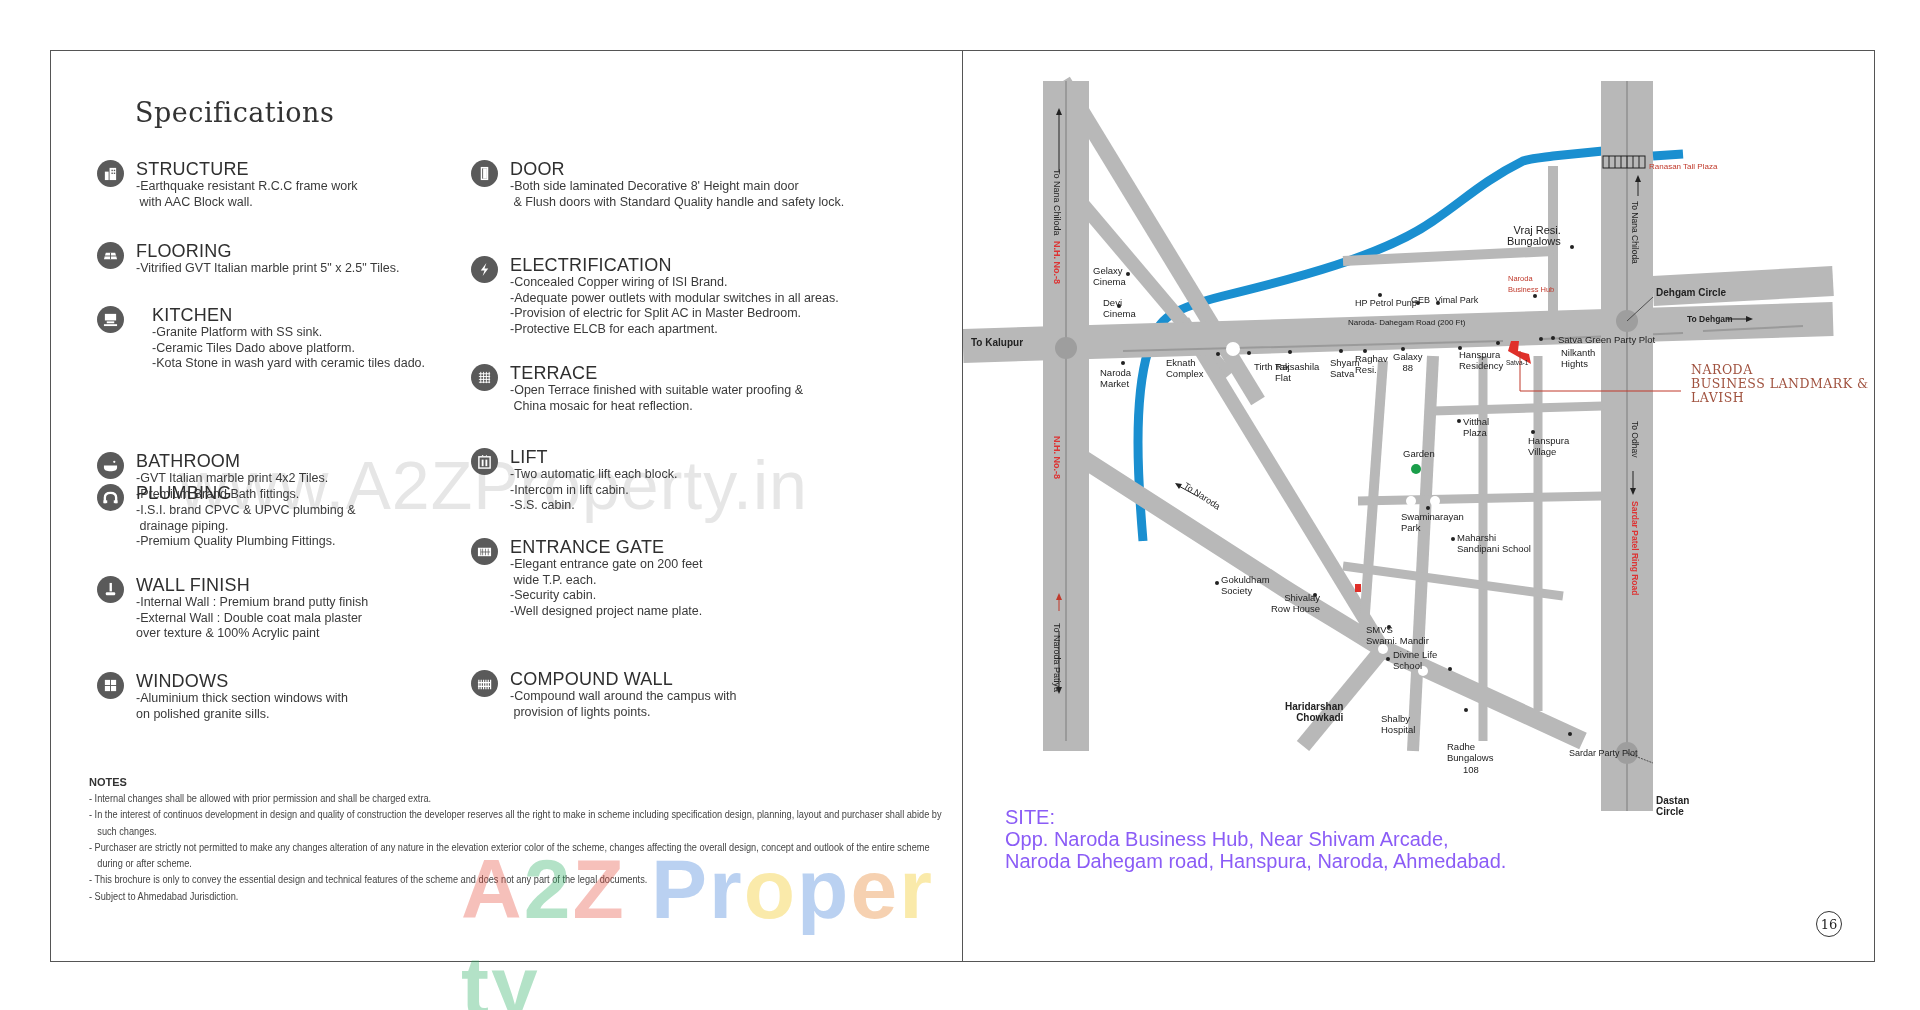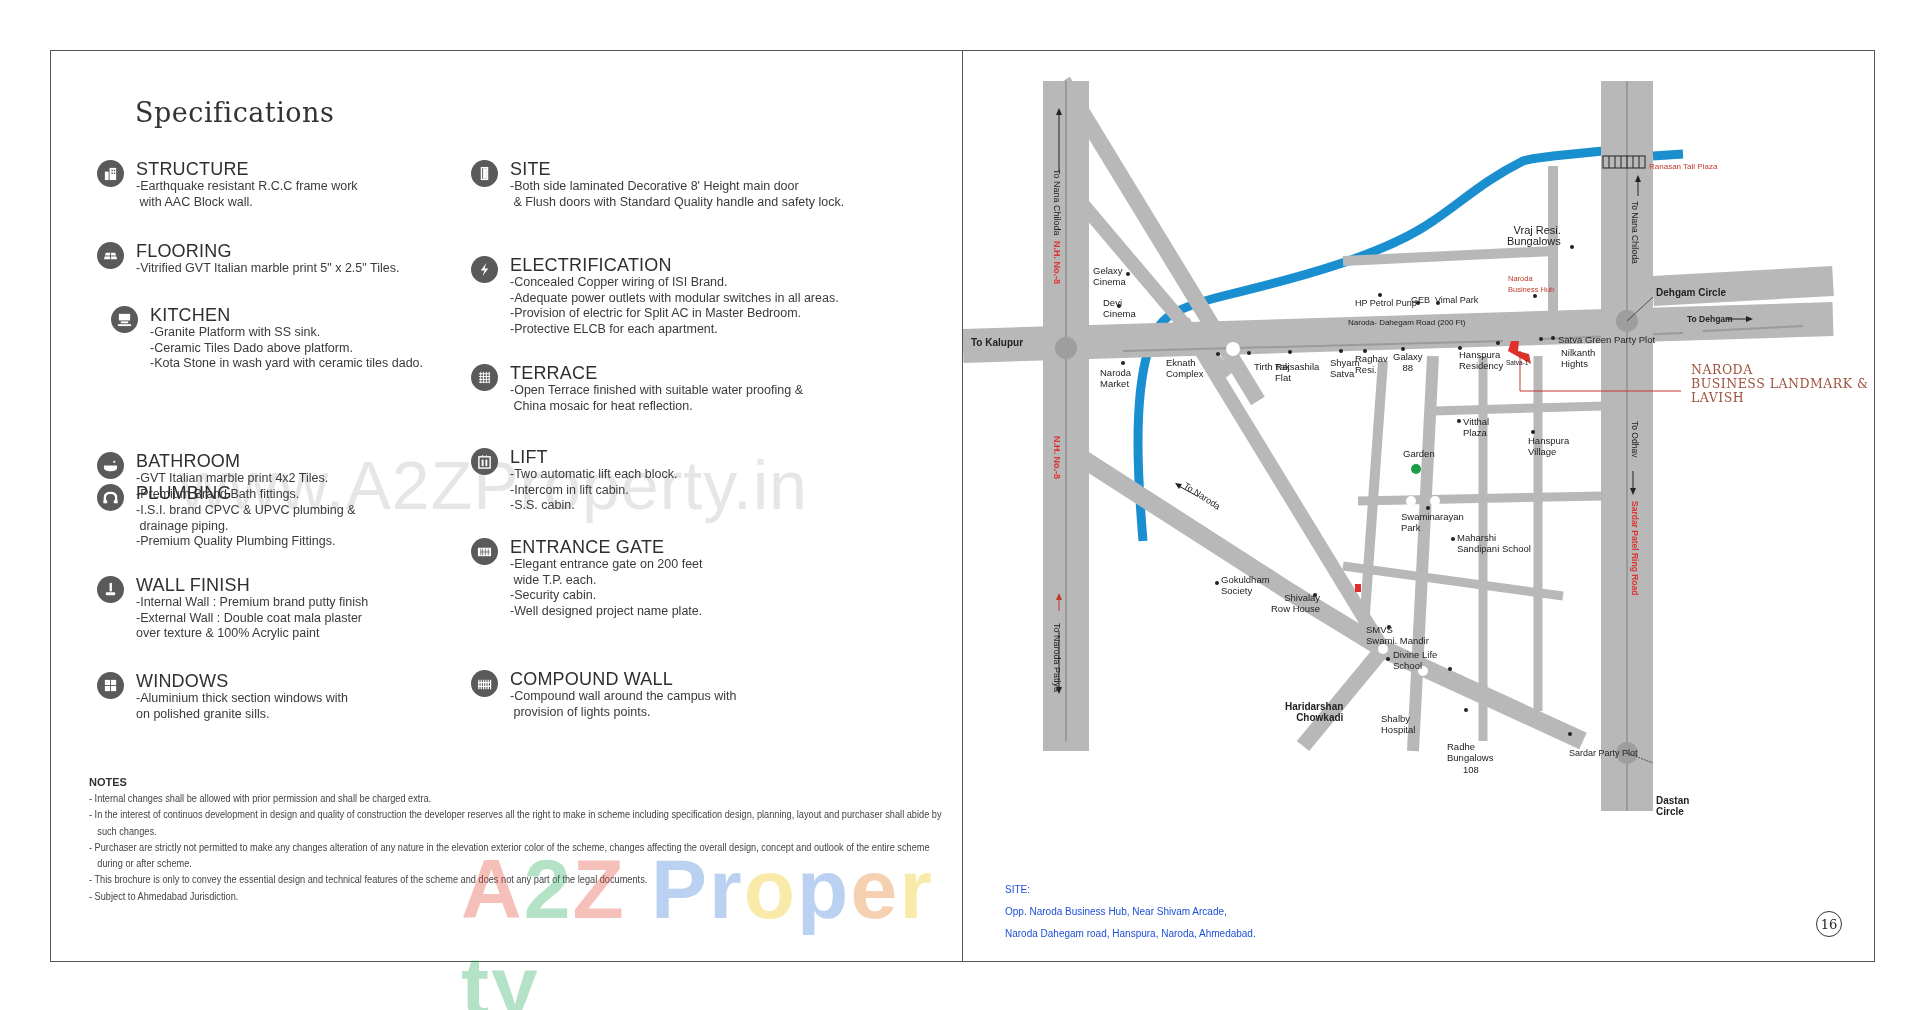--- a/index.html
+++ b/index.html
@@ -13,21 +13,21 @@
   .spec .ic svg{width:15px;height:15px;}
   .spec .hd{font-size:18px;color:#2f2f2f;line-height:20px;letter-spacing:0.2px;}
   .spec .ln{font-size:12.5px;color:#3a3a3a;line-height:15.5px;white-space:pre;}
   .notes{position:absolute;left:38px;top:725px;width:850px;font-family:"Liberation Sans",sans-serif;}
   .notes .nh{font-size:11px;font-weight:bold;color:#333;margin-bottom:3px;}
   .notes .ni{font-size:10px;color:#444;line-height:16.3px;padding-left:9px;text-indent:-9px;transform:scaleX(0.92);transform-origin:left;width:108%;}
   .wm1{position:absolute;left:128px;top:395px;font-size:68px;color:#e6e6e6;letter-spacing:1px;pointer-events:none;}
   .wm2{position:absolute;left:410px;top:790px;font-size:84px;font-weight:bold;letter-spacing:2px;opacity:0.35;pointer-events:none;}
   .wm2 span{display:inline-block;}
   .map{position:absolute;left:0;top:0;}
-  .site{position:absolute;left:42px;top:828px;font-size:10px;line-height:22px;color:#1d4ed8;}
+  .site{position:absolute;left:42px;top:755px;font-size:20px;line-height:22px;color:#8b5cf6;}
   .pgnum{position:absolute;left:853px;top:860px;width:24px;height:24px;border:1px solid #333;border-radius:50%;font-family:"DejaVu Serif",serif;font-size:13px;display:flex;align-items:center;justify-content:center;color:#222;}
   .ml{position:absolute;font-size:9.5px;color:#222;line-height:11px;white-space:pre;}
   .ml.b{font-weight:bold;font-size:10px;}
   .ml.r{color:#c0392b;}
   .ml.rv{color:#d33;font-weight:bold;}
   .vert{writing-mode:vertical-rl;}
   .lavish{position:absolute;left:728px;top:312px;font-family:"DejaVu Serif",serif;font-size:12.5px;line-height:14px;color:#a0523f;letter-spacing:0.5px;white-space:pre;}
 </style>
 </head>
 <body>
@@ -59,21 +59,21 @@
           <svg viewBox="0 0 16 16">
             <path d="M3,5 H13 L15,12 H1 Z" fill="#fff"></path>
             <path d="M8,5 V12 M2,8.5 H14" stroke="#5a5a5a" stroke-width="1"></path>
           </svg>
         </div>
         <div>
           <div class="hd">FLOORING</div>
           <div class="ln">-Vitrified GVT Italian marble print 5" x 2.5" Tiles.</div>
         </div>
       </div>
-      <div class="spec" style="left: 60px; top: 254px;">
+      <div class="spec" style="left: 46px; top: 254px; gap: 16px;">
         <div class="ic">
           <svg viewBox="0 0 16 16">
             <rect x="2" y="2" width="12" height="7" fill="#fff"></rect>
             <rect x="4" y="10" width="8" height="2" fill="#fff"></rect>
             <rect x="1" y="13" width="14" height="2" fill="#fff"></rect>
           </svg>
         </div>
         <div>
           <div class="hd">KITCHEN</div>
           <div class="ln">-Granite Platform with SS sink.</div>
@@ -142,21 +142,21 @@
   <div id="specs-right">
       <div class="spec" style="left: 420px; top: 108px;">
         <div class="ic">
           <svg viewBox="0 0 16 16">
             <rect x="4" y="1" width="8" height="14" fill="#fff"></rect>
             <rect x="5.5" y="2.5" width="5" height="11" fill="#5a5a5a"></rect>
             <rect x="6.5" y="2.5" width="4" height="11" fill="#fff"></rect>
           </svg>
         </div>
         <div>
-          <div class="hd">SITE</div>
+          <div class="hd">DOOR</div>
           <div class="ln">-Both side laminated Decorative 8' Height main door</div>
           <div class="ln"> &amp; Flush doors with Standard Quality handle and safety lock.</div>
         </div>
       </div>
       <div class="spec" style="left: 420px; top: 204px;">
         <div class="ic">
           <svg viewBox="0 0 16 16">
             <path d="M10,1 L4,9 H8 L6,15 L12,7 H8 Z" fill="#fff"></path>
           </svg>
         </div>

